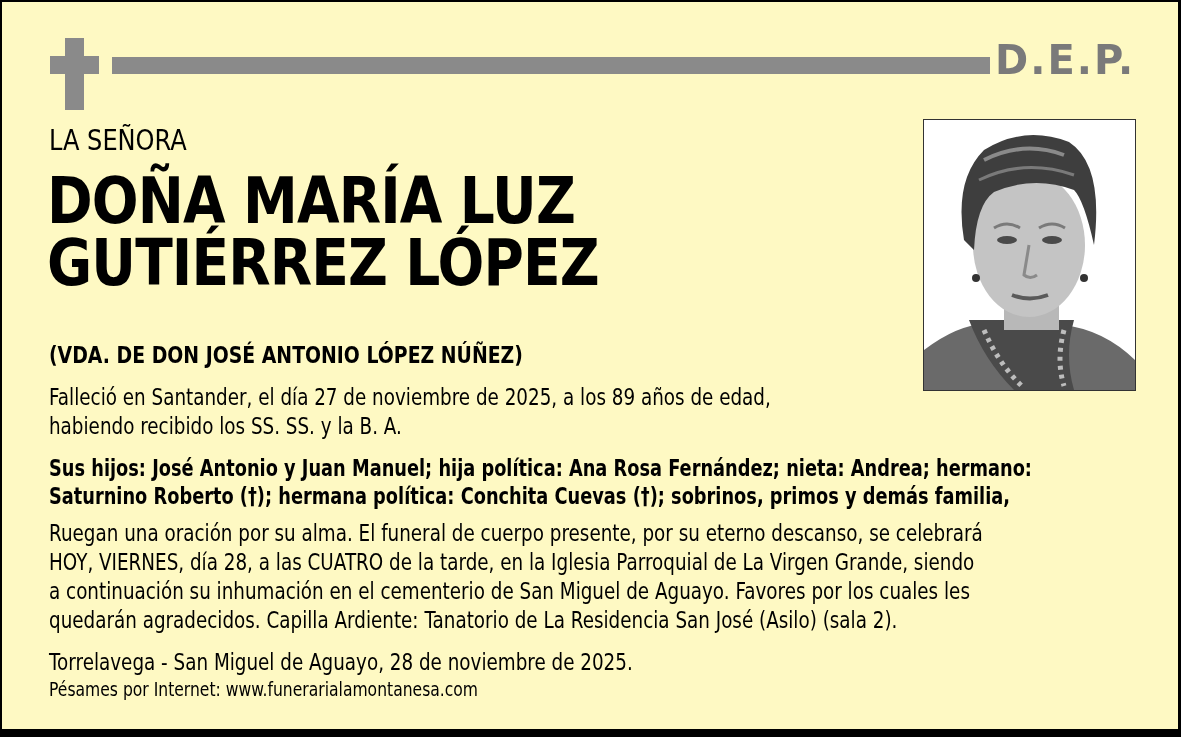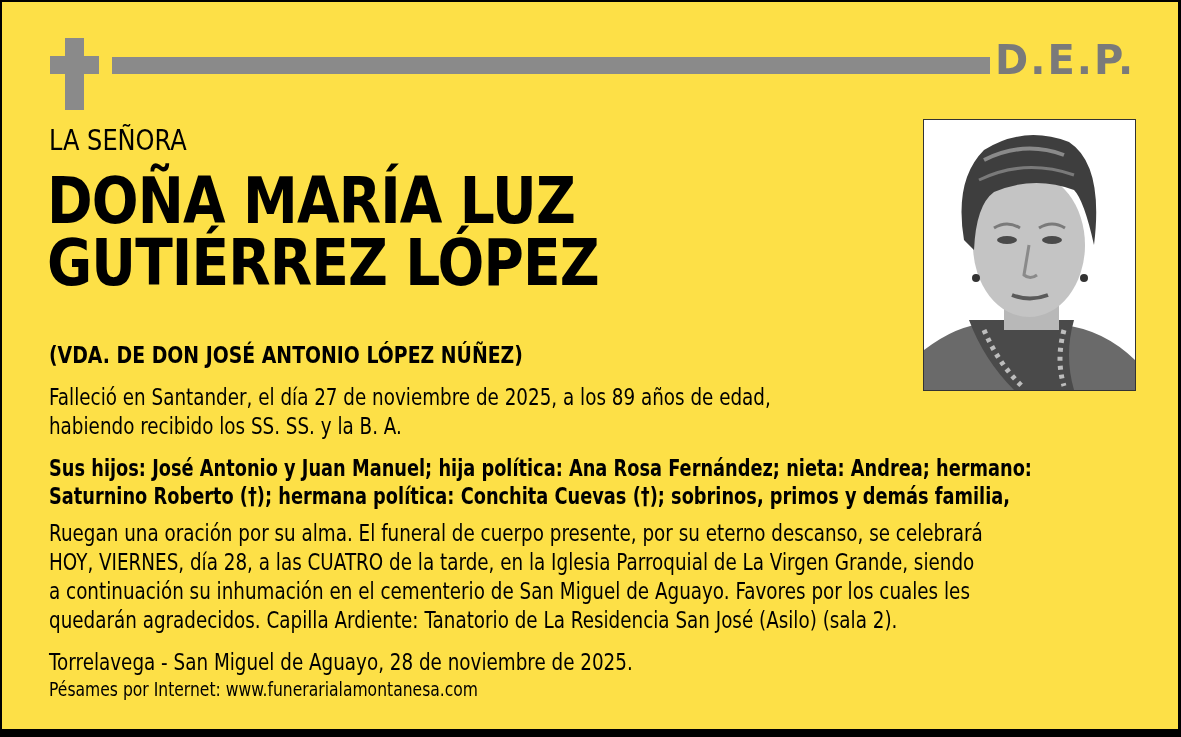--- a/index.html
+++ b/index.html
@@ -2,21 +2,21 @@
 <html><head>
   <meta charset="utf-8">
   <style>
     html, body { margin: 0; padding: 0; background: #ffffff; }
     body { width: 1181px; height: 737px; overflow: hidden; position: relative; }
     .frame {
       position: absolute; left: 0; top: 0; width: 1181px; height: 737px;
       box-sizing: border-box;
       border-left: 2px solid #000; border-top: 2px solid #000;
       border-right: 3px solid #000; border-bottom: 8px solid #000;
-      background: #fde047;
+      background: #fef9c3;
     }
     .cross-v { position: absolute; left: 63px; top: 36px; width: 19px; height: 72px; background: #8a8a8a; }
     .cross-h { position: absolute; left: 48px; top: 54px; width: 49px; height: 18px; background: #8a8a8a; }
     .rule { position: absolute; left: 110px; top: 55px; width: 878px; height: 17px; background: #8a8a8a; }
     .dep {
       position: absolute; left: 993px; top: 34px;
       font-family: "DejaVu Sans", sans-serif; font-weight: bold; font-size: 40px;
       color: #7a7a7a; letter-spacing: 2px; line-height: 48px;
     }
     .t { position: absolute; font-family: "Liberation Sans", sans-serif; color: #000; white-space: nowrap; }

